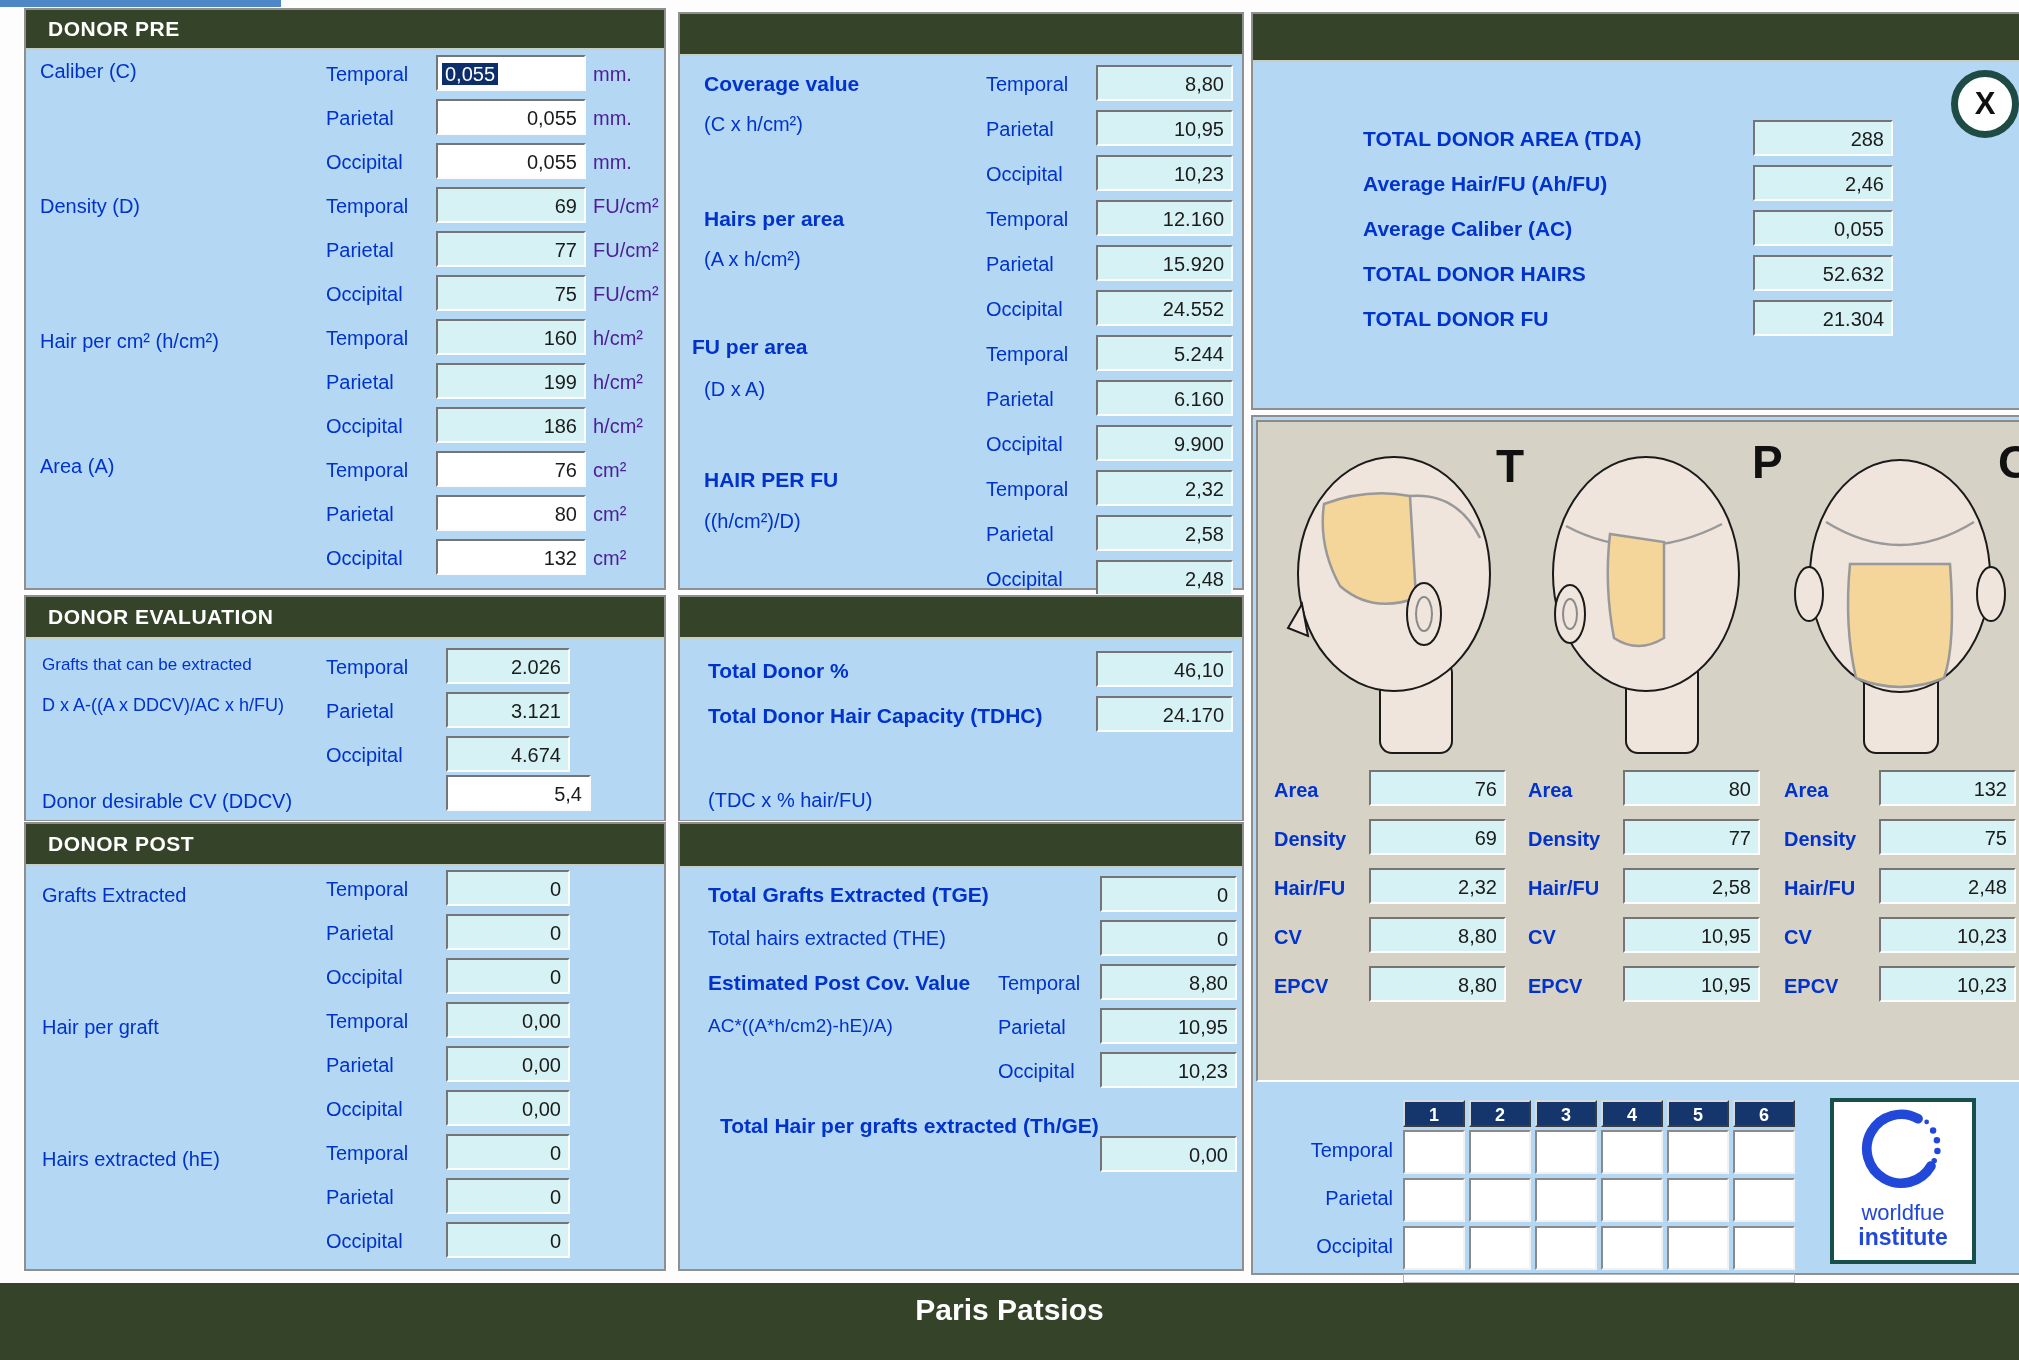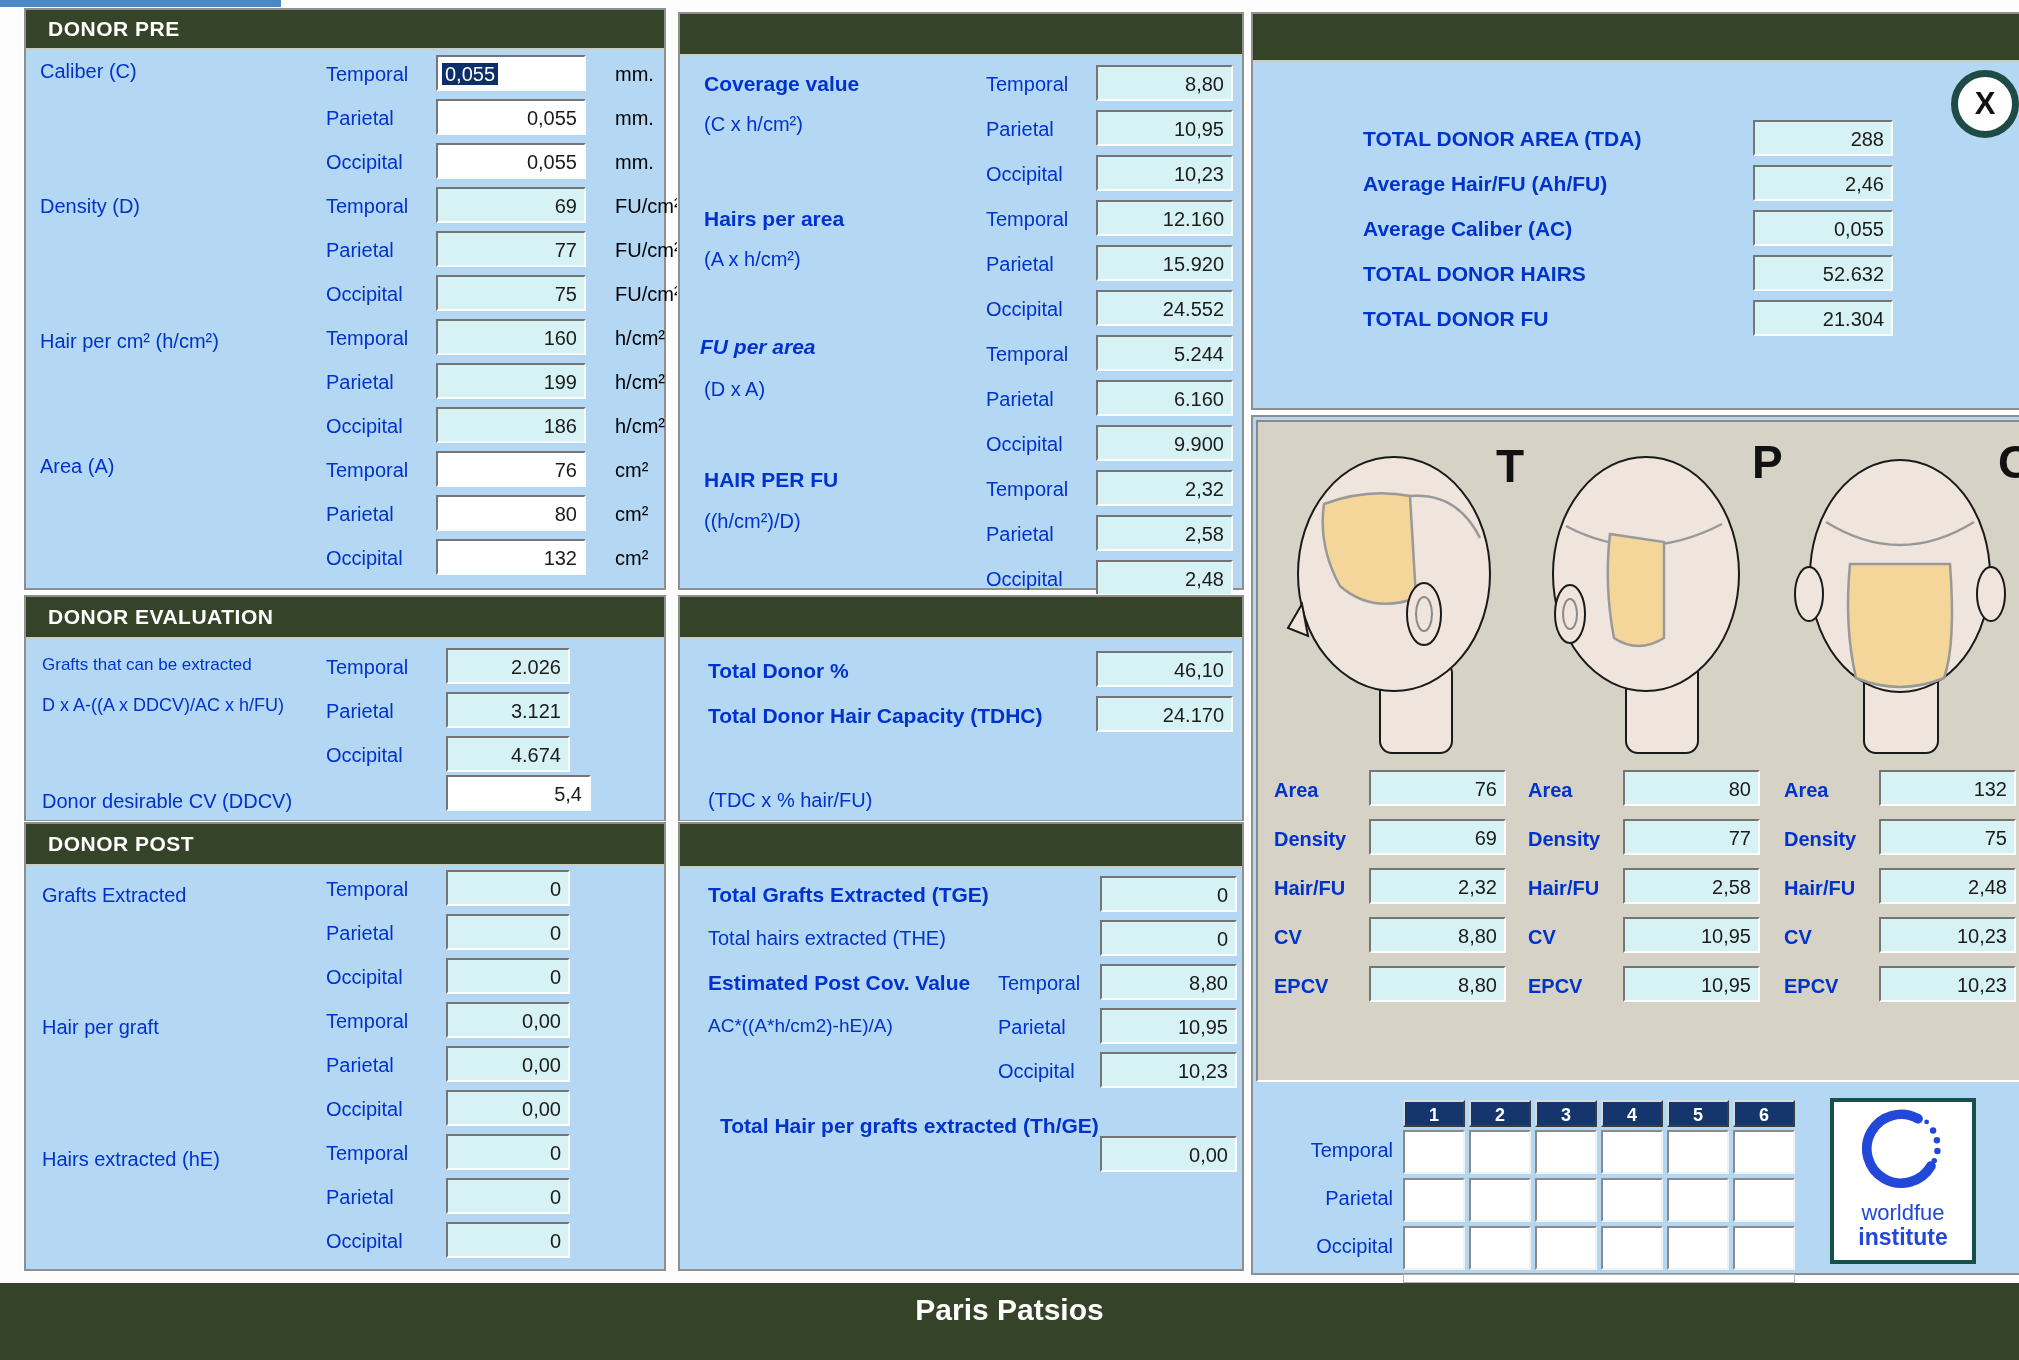--- a/index.html
+++ b/index.html
@@ -15,21 +15,21 @@
   .field.white{background:#ffffff;}
   .field.sel{text-align:left;}
   .field .hl{background:#0c2f6b;color:#ffffff;padding:0 3px;}
   .rows{position:absolute;left:0;right:0;}
   .dp-row,.ev-row,.po-row{position:relative;height:44px;}
   .md-row,.tt-row,.cp-row{position:relative;height:45px;}
   .hs-row{position:relative;height:49px;}
   .dp-row .region,.ev-row .region,.po-row .region{position:absolute;left:300px;top:8px;color:#0133cc;font-size:20px;}
   .dp-row .field,{left:410px;}
   .dp-row .field{left:410px;top:0;width:150px;}
-  .dp-row .unit{position:absolute;left:589px;top:8px;color:#000000;font-size:20px;}
+  .dp-row .unit{position:absolute;left:567px;top:8px;color:#4c1d95;font-size:20px;}
   .ev-row .field,.po-row .field{left:420px;top:0;width:124px;}
   .md-row .region{position:absolute;left:306px;top:8px;color:#0133cc;font-size:20px;}
   .md-row .field{left:416px;top:0;width:137px;}
   .tt-row .tlbl{position:absolute;left:110px;top:9px;color:#0133cc;font-size:21px;font-weight:bold;white-space:nowrap;}
   .tt-row .field{left:500px;top:2px;width:140px;}
   .cp-row .clbl{position:absolute;left:28px;top:9px;color:#0133cc;font-size:21px;font-weight:bold;white-space:nowrap;}
   .cp-row .field{left:416px;top:1px;width:137px;}
   .hs-row .hlbl{position:absolute;left:0;top:9px;color:#0133cc;font-size:20px;font-weight:bold;}
   .hs-row .field{left:95px;top:0;width:137px;}
   .hs-col{position:absolute;width:250px;}
@@ -127,21 +127,21 @@
     </div>
   </section>
 
   <section class="panel" style="left:662px;top:12px;width:566px;height:578px;">
     <div class="phead" style="height:42px;"></div>
     <div class="pbody" style="height:530px;">
       <div class="lbl b" style="left:24px;top:16px;">Coverage value</div>
       <div class="lbl" style="left:24px;top:57px;">(C x h/cm²)</div>
       <div class="lbl b" style="left:24px;top:151px;">Hairs per area</div>
       <div class="lbl" style="left:24px;top:192px;">(A x h/cm²)</div>
-      <div class="lbl b" style="left:20px;top:279px;font-style:italic;">FU per area</div>
+      <div class="lbl b" style="left:12px;top:279px;">FU per area</div>
       <div class="lbl" style="left:24px;top:322px;">(D x A)</div>
       <div class="lbl b" style="left:24px;top:412px;">HAIR PER FU</div>
       <div class="lbl" style="left:24px;top:454px;">((h/cm²)/D)</div>
       <div class="rows" style="top:9px;">
 
           <div class="md-row">
             <span class="region">Temporal</span>
             <span class="field">8,80</span>
           </div>
 

